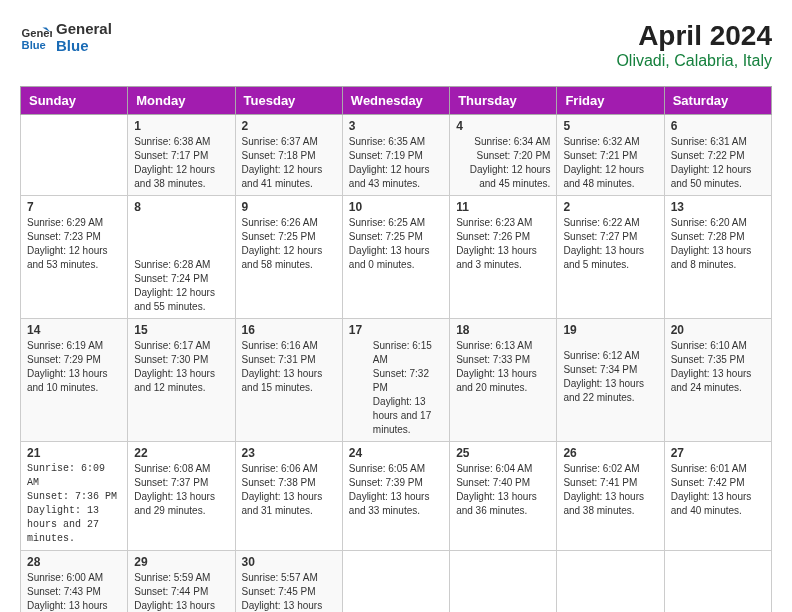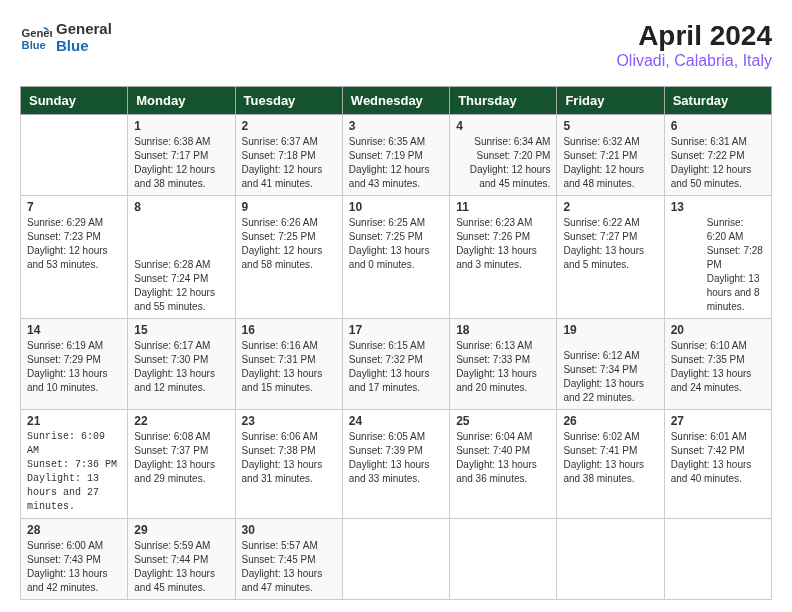--- a/index.html
+++ b/index.html
@@ -28,28 +28,28 @@
     .title-block {
       text-align: right;
     }
     .month-title {
       font-size: 28px;
       font-weight: bold;
       color: #222;
     }
     .location {
       font-size: 16px;
-      color: #8b5cf6;
+      color: #15803d;
     }
     table {
       width: 100%;
       border-collapse: collapse;
     }
     thead tr th {
-      background-color: #14532d;
+      background-color: #a21caf;
       color: #fff;
       font-size: 13px;
       font-weight: bold;
       padding: 6px 8px;
       text-align: left;
       border: 1px solid #aaa;
     }
     tbody tr td {
       border: 1px solid #ccc;
       vertical-align: top;
@@ -185,21 +185,21 @@
 Daylight: 13 hours and 3 minutes.</div>
         </td>
         <td>
           <div class="day-number">2</div>
           <div class="day-info" style="white-space: pre-line;">Sunrise: 6:22 AM
 Sunset: 7:27 PM
 Daylight: 13 hours and 5 minutes.</div>
         </td>
         <td>
           <div class="day-number">13</div>
-          <div class="day-info" style="white-space: pre-line; margin-left: 36px;">Sunrise: 6:20 AM
+          <div class="day-info" style="white-space: pre-line;">Sunrise: 6:20 AM
 Sunset: 7:28 PM
 Daylight: 13 hours and 8 minutes.</div>
         </td>
       </tr>
       <tr>
         <td>
           <div class="day-number">14</div>
           <div class="day-info" style="white-space: pre-line;">Sunrise: 6:19 AM
 Sunset: 7:29 PM
 Daylight: 13 hours and 10 minutes.</div>
@@ -211,21 +211,21 @@
 Daylight: 13 hours and 12 minutes.</div>
         </td>
         <td>
           <div class="day-number">16</div>
           <div class="day-info" style="white-space: pre-line;">Sunrise: 6:16 AM
 Sunset: 7:31 PM
 Daylight: 13 hours and 15 minutes.</div>
         </td>
         <td>
           <div class="day-number">17</div>
-          <div class="day-info" style="white-space: pre-line;">Sunrise: 6:15 AM
+          <div class="day-info" style="white-space: pre-line; margin-left: 24px;">Sunrise: 6:15 AM
 Sunset: 7:32 PM
 Daylight: 13 hours and 17 minutes.</div>
         </td>
         <td>
           <div class="day-number">18</div>
           <div class="day-info" style="white-space: pre-line;">Sunrise: 6:13 AM
 Sunset: 7:33 PM
 Daylight: 13 hours and 20 minutes.</div>
         </td>
         <td>

